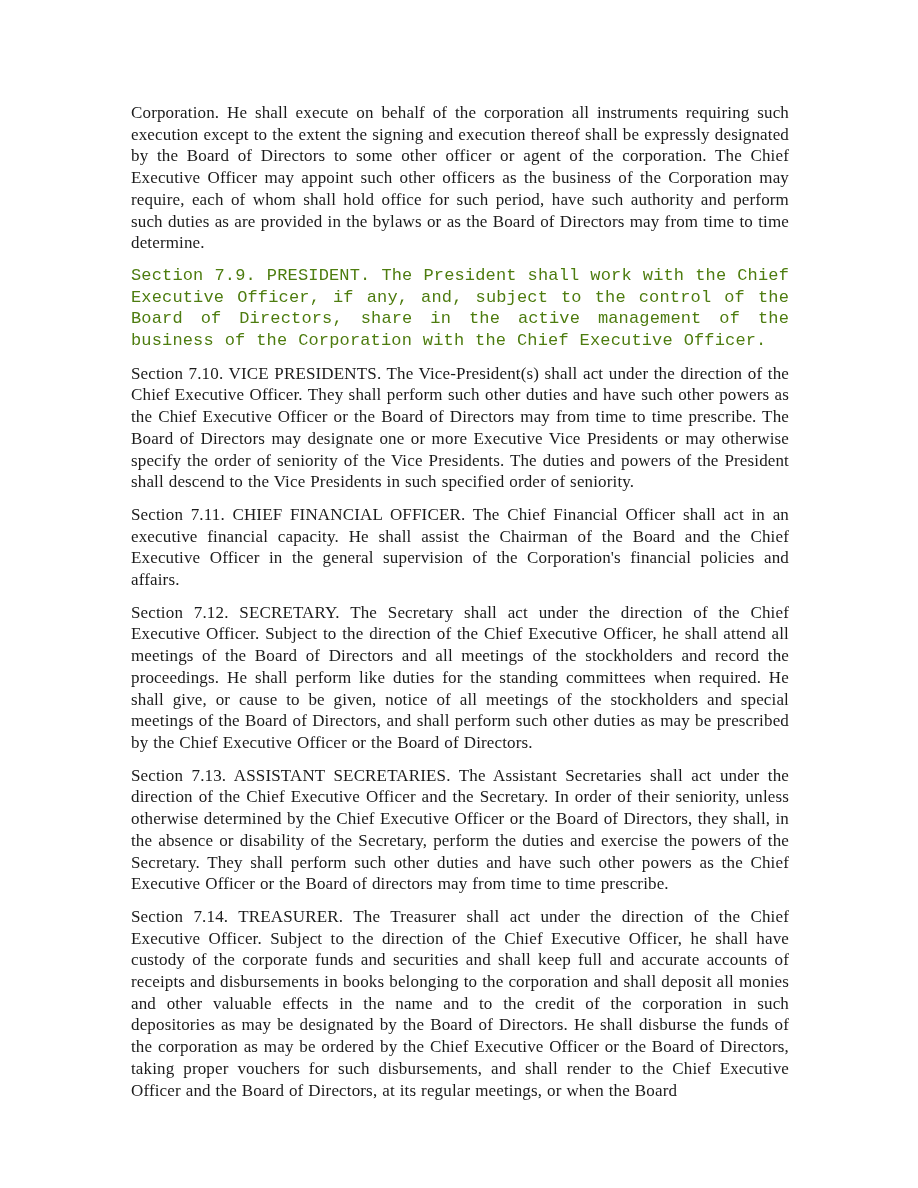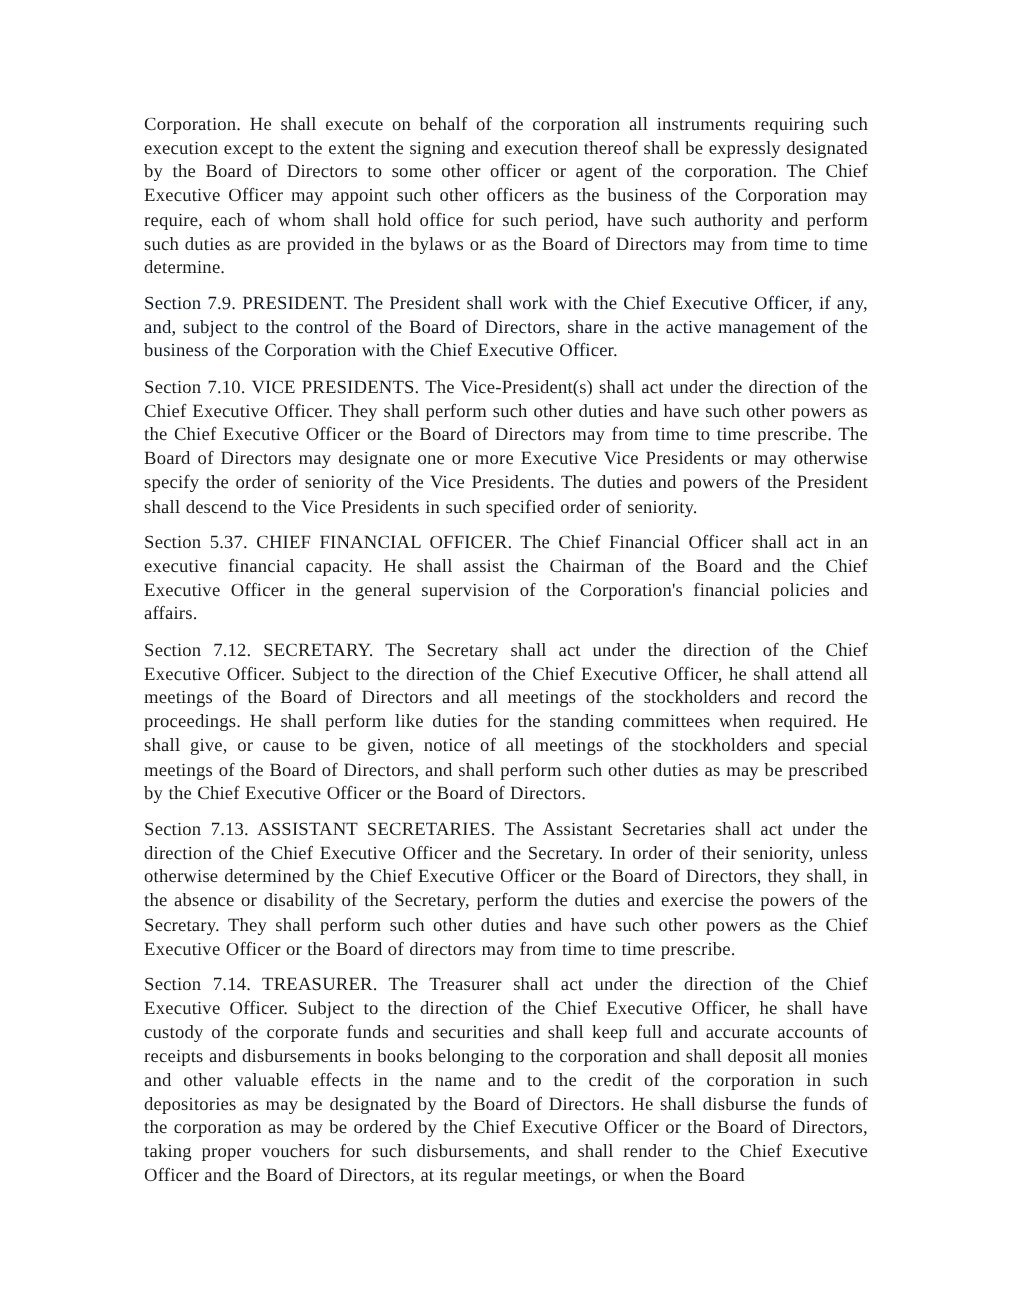--- a/index.html
+++ b/index.html
@@ -33,20 +33,20 @@
   .para span.u {
     text-underline-offset: 2px;
   }
 </style>
 </head>
 <body>
 
 <div class="page" style="background: rgb(255, 255, 255);">
   <div class="doc-body">
       <p class="para" style="color: rgb(27, 27, 27);"><span>Corporation. He shall execute on behalf of the corporation all instruments requiring such execution except to the extent the signing and execution thereof shall be expressly designated by the Board of Directors to some other officer or agent of the corporation. The Chief Executive Officer may appoint such other officers as the business of the Corporation may require, each of whom shall hold office for such period, have such authority and perform such duties as are provided in the bylaws or as the Board of Directors may from time to time determine.</span></p>
-      <p class="para" style="color: #0f172a;"><span>Section 7.9. PRESIDENT. The President shall work with the Chief Executive Officer, if any, and, subject to the control of the Board of Directors, share in the active management of the business of the Corporation with the Chief Executive Officer.</span></p>
+      <p class="para" style="color: #4d7c0f; font-family: Liberation Mono, monospace;"><span>Section 7.9. PRESIDENT. The President shall work with the Chief Executive Officer, if any, and, subject to the control of the Board of Directors, share in the active management of the business of the Corporation with the Chief Executive Officer.</span></p>
       <p class="para" style="color: rgb(27, 27, 27);"><span>Section 7.10. VICE PRESIDENTS. The Vice-President(s) shall act under the direction of the Chief Executive Officer. They shall perform such other duties and have such other powers as the Chief Executive Officer or the Board of Directors may from time to time prescribe. The Board of Directors may designate one or more Executive Vice Presidents or may otherwise specify the order of seniority of the Vice Presidents. The duties and powers of the President shall descend to the Vice Presidents in such specified order of seniority.</span></p>
-      <p class="para" style="color: rgb(27, 27, 27);"><span>Section 5.37. CHIEF FINANCIAL OFFICER. The Chief Financial Officer shall act in an executive financial capacity. He shall assist the Chairman of the Board and the Chief Executive Officer in the general supervision of the Corporation's financial policies and affairs.</span></p>
+      <p class="para" style="color: rgb(27, 27, 27);"><span>Section 7.11. CHIEF FINANCIAL OFFICER. The Chief Financial Officer shall act in an executive financial capacity. He shall assist the Chairman of the Board and the Chief Executive Officer in the general supervision of the Corporation's financial policies and affairs.</span></p>
       <p class="para" style="color: rgb(27, 27, 27);"><span>Section 7.12. </span><span class="u">SECRETARY. </span><span>The Secretary shall act under the direction of the Chief Executive Officer. Subject to the direction of the Chief Executive Officer, he shall attend all meetings of the Board of Directors and all meetings of the stockholders and record the proceedings. He shall perform like duties for the standing committees when required. He shall give, or cause to be given, notice of all meetings of the stockholders and special meetings of the Board of Directors, and shall perform such other duties as may be prescribed by the Chief Executive Officer or the Board of Directors.</span></p>
       <p class="para" style="color: rgb(27, 27, 27);"><span>Section 7.13. </span><span class="u">ASSISTANT SECRETARIES. </span><span>The Assistant Secretaries shall act under the direction of the Chief Executive Officer and the Secretary. In order of their seniority, unless otherwise determined by the Chief Executive Officer or the Board of Directors, they shall, in the absence or disability of the Secretary, perform the duties and exercise the powers of the Secretary. They shall perform such other duties and have such other powers as the Chief Executive Officer or the Board of directors may from time to time prescribe.</span></p>
       <p class="para" style="color: rgb(27, 27, 27);"><span>Section 7.14. </span><span class="u">TREASURER. </span><span>The Treasurer shall act under the direction of the Chief Executive Officer. Subject to the direction of the Chief Executive Officer, he shall have custody of the corporate funds and securities and shall keep full and accurate accounts of receipts and disbursements in books belonging to the corporation and shall deposit all monies and other valuable effects in the name and to the credit of the corporation in such depositories as may be designated by the Board of Directors. He shall disburse the funds of the corporation as may be ordered by the Chief Executive Officer or the Board of Directors, taking proper vouchers for such disbursements, and shall render to the Chief Executive Officer and the Board of Directors, at its regular meetings, or when the Board</span></p>
     </div>
 </div>
 
 </body></html>

